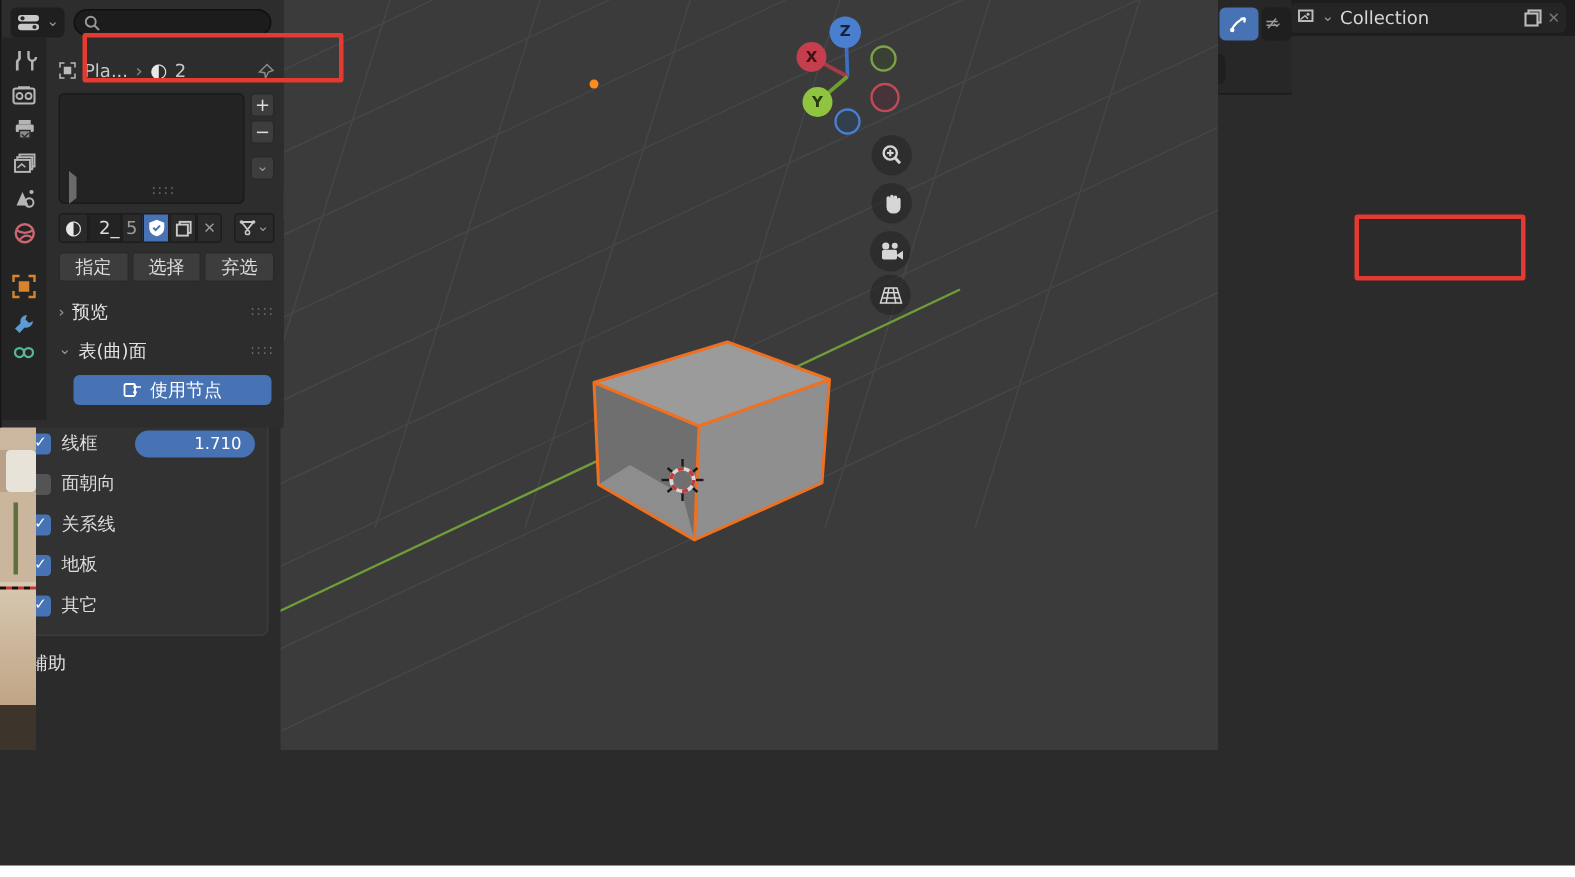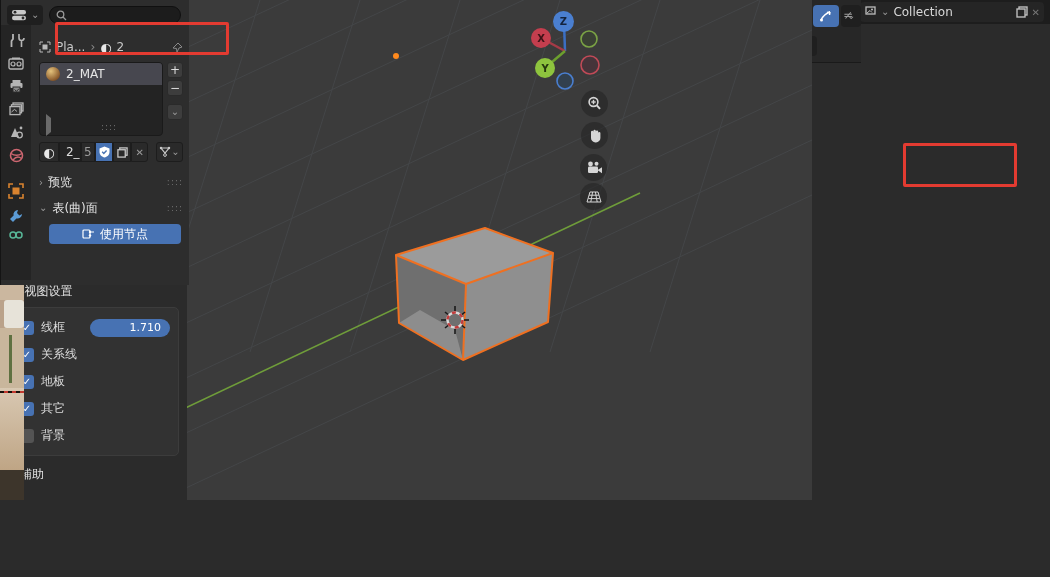--- a/index.html
+++ b/index.html
@@ -448,45 +448,41 @@
       <div style="display:flex;margin-top:2px">
         <span style="width:24px;height:24px;background:#4d4d4d;border-radius:4px 0 0 4px;display:flex;align-items:center;justify-content:center">
           <span style="width:13px;height:13px;background:#cfcfcf;border-radius:2px;color:#222;font-size:10px;display:flex;align-items:center;justify-content:center">✓</span>
         </span>
         <span style="flex:1;height:24px;background:#4d4d4d;border-radius:0 4px 4px 0;margin-left:1px;display:flex;align-items:center;justify-content:center;color:#eee">OK</span>
       </div>
     </div>
     <div class="pnbtn" style="margin-top:10px">
       <span>未选择相机</span>
     </div>
-    <div class="phead" style="margin-top:12px">
-      <span class="chev">⌄</span>
-      <span>视图设置</span>
-    </div>
     <div class="pbox" style="margin-top:6px;padding:6px 8px">
       <div class="togrow">
         <span class="cb on">✓</span>
         <span>线框</span>
         <span class="slider">1.710</span>
       </div>
       <div class="togrow">
+        <span class="cb"></span>
+        <span>面朝向</span>
+      </div>
+      <div class="togrow">
         <span class="cb on">✓</span>
         <span>关系线</span>
       </div>
       <div class="togrow">
         <span class="cb on">✓</span>
         <span>地板</span>
       </div>
       <div class="togrow">
         <span class="cb on">✓</span>
         <span>其它</span>
-      </div>
-      <div class="togrow">
-        <span class="cb"></span>
-        <span>背景</span>
       </div>
     </div>
     <div class="phead" style="margin-top:8px">
       <span style="color:#9a9a9a;font-size:10px">›</span>
       <span>辅助</span>
     </div>
   </div>
 
   <div id="ntabs">
     <div class="vtab">条目</div>
@@ -793,24 +789,20 @@
         <span>2_</span>
         <span class="ic" style="margin-left:auto">
           <svg width="11" height="11" viewBox="0 0 11 11">
                 <path d="M6 1 L10 5 L7 6 L5 10 L4.5 6.5 L1 6 Z" fill="none" stroke="#8a8a8a"></path>
               </svg>
         </span>
       </div>
 
       <div style="display:flex;gap:4px;margin-top:4px">
         <div class="slotbox" style="flex:1">
-          <div class="slotrow">
-            <span class="sphere"></span>
-            <span>2_MAT</span>
-          </div>
           <span class="abs" style="left:6px;bottom:3px"><span class="tri" style="opacity:.6"></span></span>
           <span class="abs grip" style="left:50%;bottom:3px">::::</span>
         </div>
         <div style="display:flex;flex-direction:column;gap:2px">
           <span class="pm">+</span>
           <span class="pm">−</span>
           <span style="height:4px"></span>
           <span class="pm">
                 <span class="chev">⌄</span>
               </span>
@@ -841,20 +833,25 @@
           <svg width="12" height="11" viewBox="0 0 12 11">
                 <path d="M2 1 h8 l-4 5 z" fill="none" stroke="#c9c9c9" stroke-width="1.2"></path>
                 <circle cx="2" cy="1" r="1.2" fill="#c9c9c9"></circle>
                 <circle cx="10" cy="1" r="1.2" fill="#c9c9c9"></circle>
                 <circle cx="6" cy="8" r="1.4" fill="none" stroke="#c9c9c9"></circle>
               </svg>
           <span class="chev">⌄</span>
         </span>
       </div>
 
+      <div class="fieldrow" style="margin-top:6px;gap:2px">
+        <span class="btn3" style="border-radius:3px 0 0 3px">指定</span>
+        <span class="btn3">选择</span>
+        <span class="btn3" style="border-radius:0 3px 3px 0">弃选</span>
+      </div>
 
       <div class="phead" style="margin-top:10px">
         <span style="color:#9a9a9a;font-size:10px">›</span>
         <span>预览</span>
         <span class="grip">::::</span>
       </div>
       <div class="phead" style="margin-top:6px">
         <span class="chev">⌄</span>
         <span>表(曲)面</span>
         <span class="grip">::::</span>

